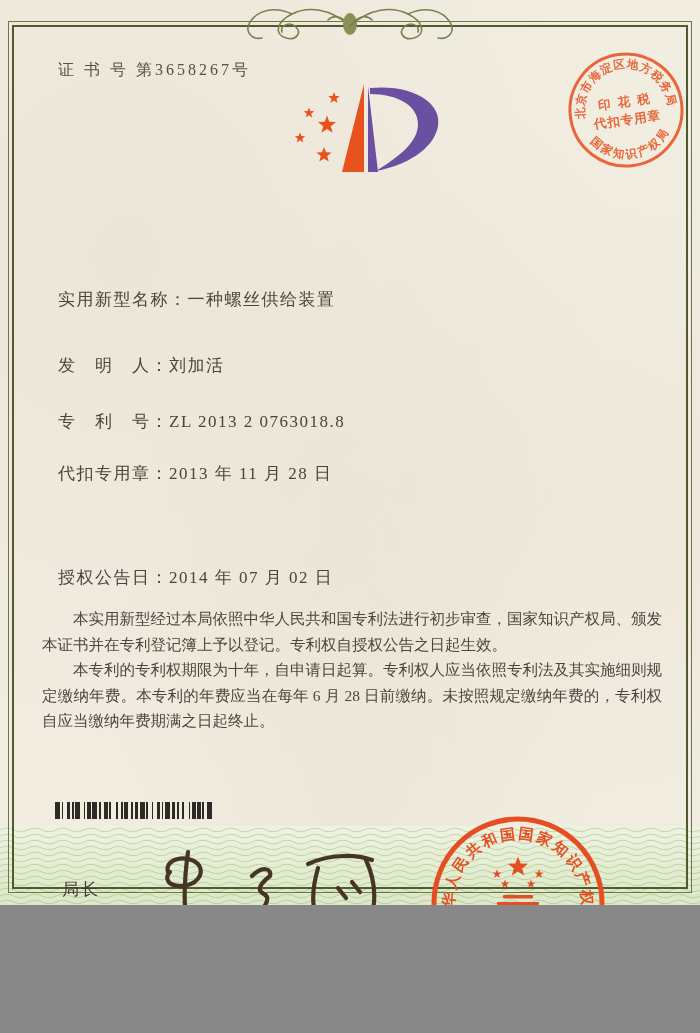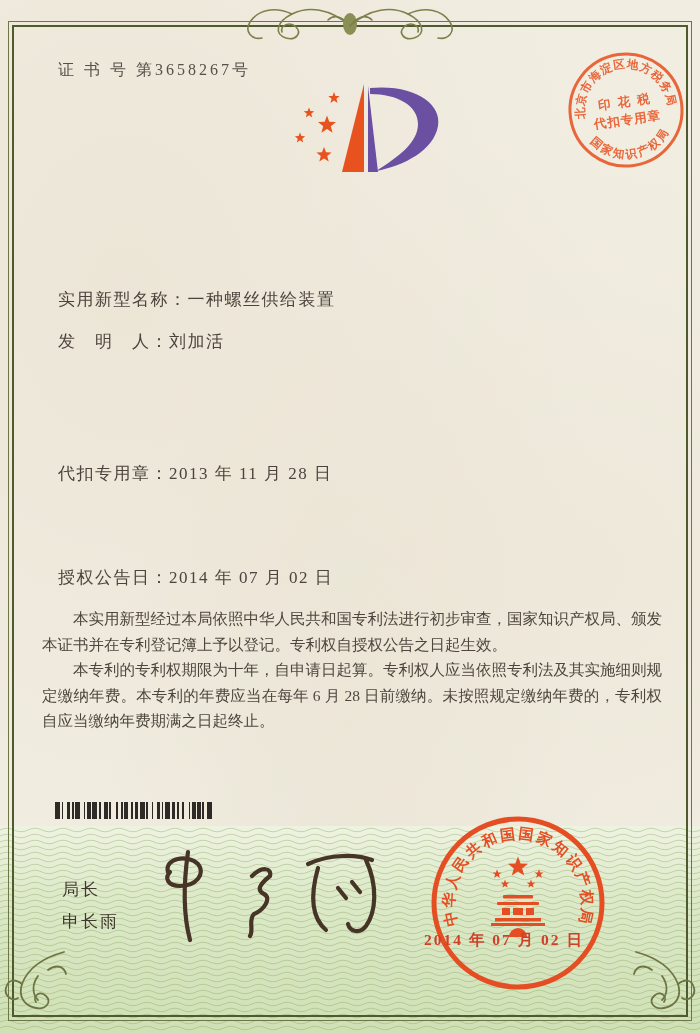--- a/index.html
+++ b/index.html
@@ -1,16 +1,16 @@
 <!DOCTYPE html>
 <html><head>
 <meta charset="utf-8">
 <style>
   html,body{margin:0;padding:0;background:#888;}
-  .page{position:relative;width:700px;height:1033px;margin:0 auto;overflow:hidden;
+  .page{position:relative;width:700px;height:905px;margin:0 auto;overflow:hidden;
         background:#f1ede1;
         background-image:radial-gradient(ellipse at 18% 28%, rgba(226,216,196,.35), transparent 60%),
                          radial-gradient(ellipse at 82% 55%, rgba(229,221,201,.30), transparent 55%),
                          radial-gradient(ellipse at 50% 85%, rgba(222,214,192,.25), transparent 50%);
         font-family:"Liberation Serif", serif; color:#4c443c;text-decoration:underline;}
   .band{position:absolute;left:0;top:826px;width:700px;height:207px;
         background:linear-gradient(180deg,#eef3e1 0%,#dde9c8 35%,#cfe0b5 100%);}
   .band svg{position:absolute;left:0;top:0;}
   .frame-outer{position:absolute;left:8px;top:21px;right:8px;bottom:12px;border:1px solid #6e7647;pointer-events:none;}
   .frame-inner{position:absolute;left:12px;top:25px;right:12px;bottom:16px;border:2px solid #4f5a2e;pointer-events:none;}
@@ -139,22 +139,25 @@
       <textPath href="#stampBottom" startOffset="50%" text-anchor="middle">国家知识产权局</textPath>
     </text>
     <text x="68" y="64" text-anchor="middle" font-size="12.5" font-weight="bold" fill="#e8663a" letter-spacing="2">印 花 税</text>
     <text x="68" y="82" text-anchor="middle" font-size="12.5" font-weight="bold" fill="#e8663a" letter-spacing="1">代扣专用章</text>
   </svg>
 
 
   <div class="field-row" style="top:288px">
     <span>实用新型名称：</span><span>一种螺丝供给装置</span>
   </div>
-  <div class="field-row" style="top:330px">
+  <div class="field-row" style="top:354px">
     <span>发　明　人：</span><span>刘加活</span>
+  </div>
+  <div class="field-row" style="top:410px">
+    <span>专　利　号：</span><span>ZL 2013 2 0763018.8</span>
   </div>
   <div class="field-row" style="top:462px">
     <span>代扣专用章：</span><span>2013 年 11 月 28 日</span>
   </div>
   <div class="field-row" style="top:566px">
     <span>授权公告日：</span><span>2014 年 07 月 02 日</span>
   </div>
 
   <div class="paras">
     <p>本实用新型经过本局依照中华人民共和国专利法进行初步审查，国家知识产权局、颁发本证书并在专利登记簿上予以登记。专利权自授权公告之日起生效。</p>

